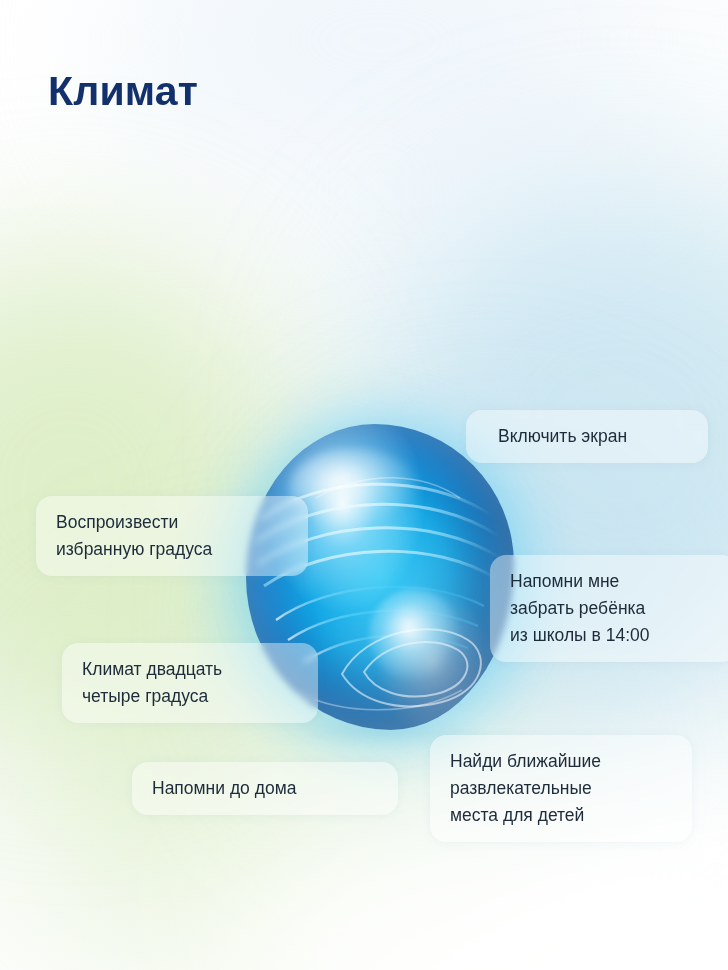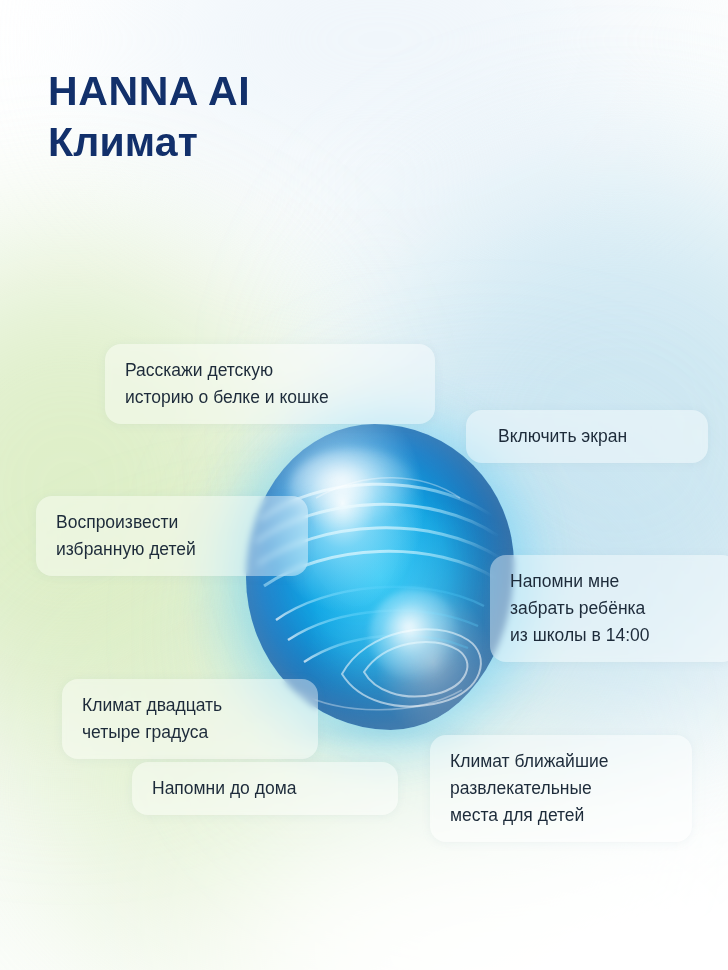--- a/index.html
+++ b/index.html
@@ -179,39 +179,38 @@
     line-height: 27px;
     padding: 13px 20px;
     white-space: pre-line;
     box-shadow: 0 1px 10px rgba(130, 160, 180, 0.10);
   }
 
   .chip-story     { left: 105px; top: 344px;  width: 290px; }
   .chip-screen    { left: 466px; top: 410px;  width: 190px; padding-left: 32px; }
   .chip-music     { left: 36px;  top: 496px;  width: 232px; }
   .chip-remind    { left: 490px; top: 555px;  width: 208px; }
-  .chip-climate   { left: 62px;  top: 643px;  width: 216px; margin-top: 36px; }
+  .chip-climate   { left: 62px;  top: 643px;  width: 216px; }
   .chip-route     { left: 132px; top: 762px;  width: 226px; }
   .chip-places    { left: 430px; top: 735px;  width: 222px; }
 </style>
 </head>
 <body>
 
 <div class="poster">
 
   <div class="bg-base"></div>
   <div class="wash wash-top"></div>
   <div class="wash wash-green-left"></div>
   <div class="wash wash-green-bottom"></div>
   <div class="wash wash-blue-right"></div>
   <div class="wash wash-blue-mid"></div>
   <div class="wash wash-white-bottom"></div>
 
   <div class="headline">
-    <div class="line line-brand">HANNA AI</div>
     <div class="line">Климат</div>
   </div>
 
   <div class="orb-shadow"></div>
   <div class="orb-wrap">
     <div class="orb-glow"></div>
     <div class="orb">
       <svg class="orb-svg" viewBox="0 0 268 306" preserveAspectRatio="none">
         <defs>
           <linearGradient id="sw" x1="0" y1="0" x2="1" y2="1">
@@ -242,28 +241,26 @@
         <g fill="none" stroke="#ffffff" stroke-opacity="0.35" stroke-width="1.6">
           <path d="M70,74 C120,46 176,48 214,74"></path>
           <path d="M52,268 C96,292 170,292 216,266"></path>
         </g>
       </svg>
       <div class="orb-highlight"></div>
       <div class="orb-core"></div>
     </div>
   </div>
 
-  <div class="chip chip-story">Расскажи детскую
-историю о белке и кошке</div>
   <div class="chip chip-screen">Включить экран</div>
   <div class="chip chip-music">Воспроизвести
-избранную детей</div>
+избранную градуса</div>
   <div class="chip chip-remind">Напомни мне
 забрать ребёнка
 из школы в 14:00</div>
   <div class="chip chip-climate">Климат двадцать
 четыре градуса</div>
   <div class="chip chip-route">Напомни до дома</div>
-  <div class="chip chip-places">Климат ближайшие
+  <div class="chip chip-places">Найди ближайшие
 развлекательные
 места для детей</div>
 
 </div>
 
 </body></html>

